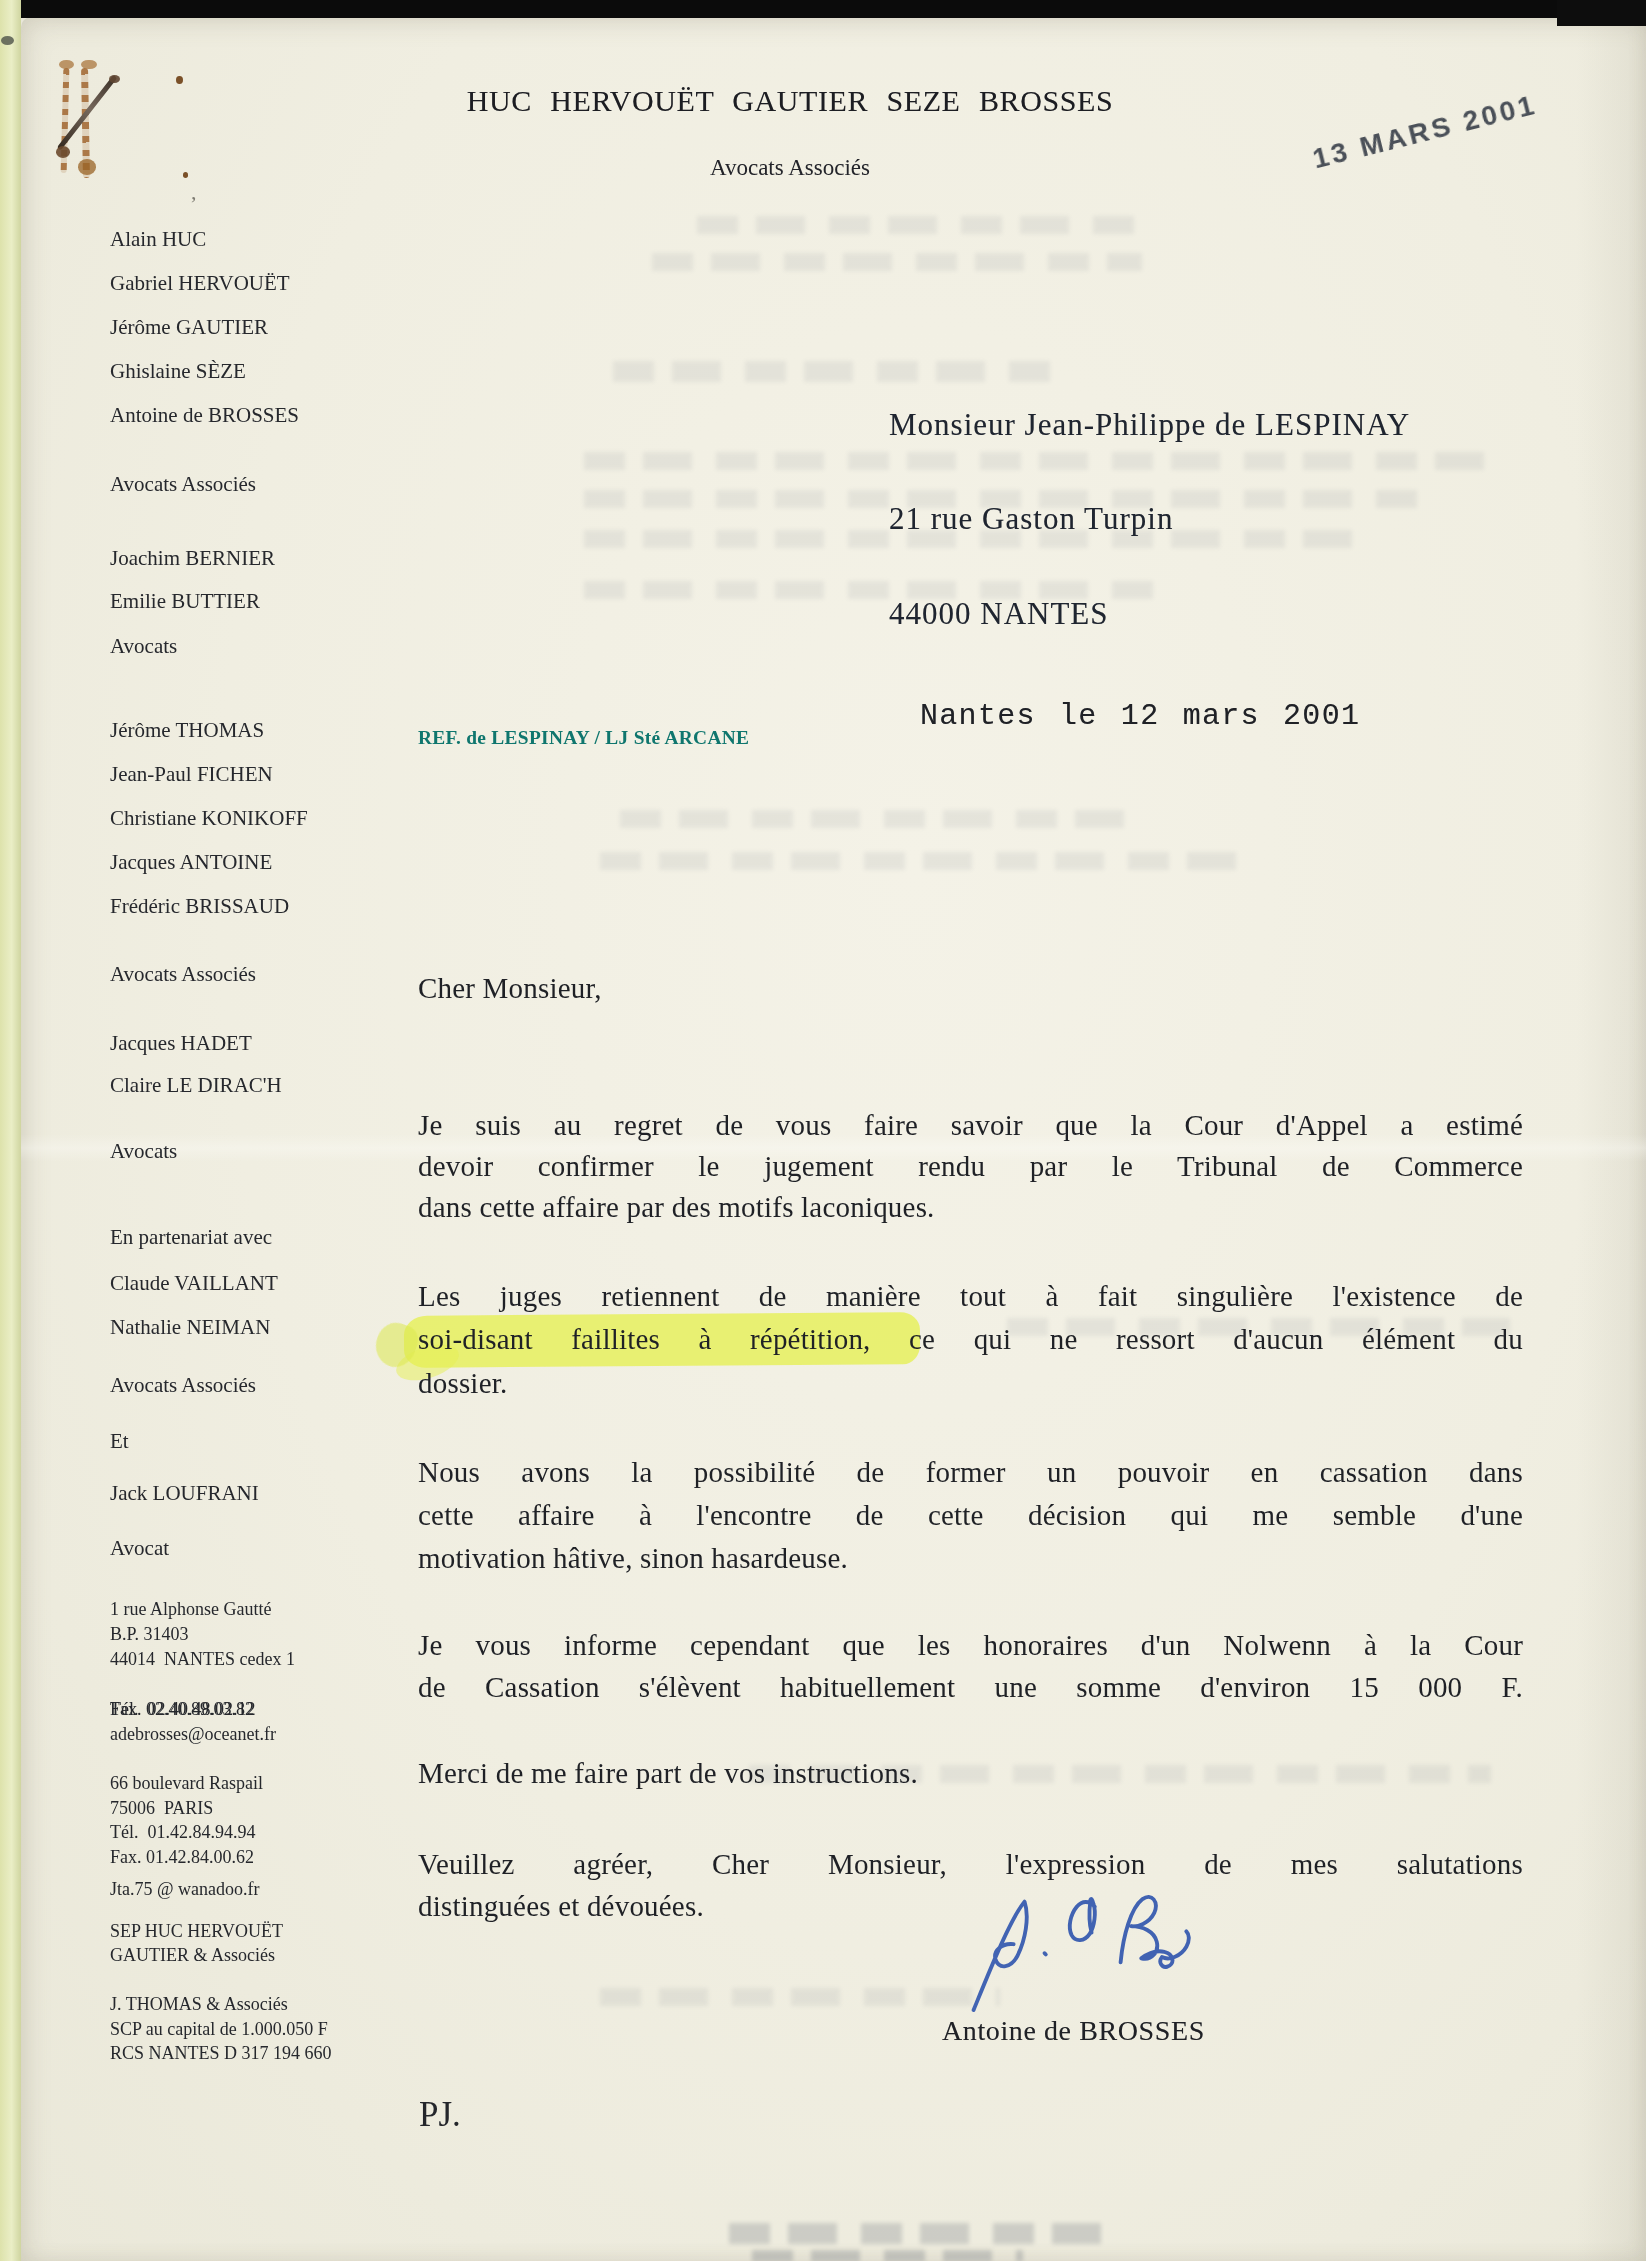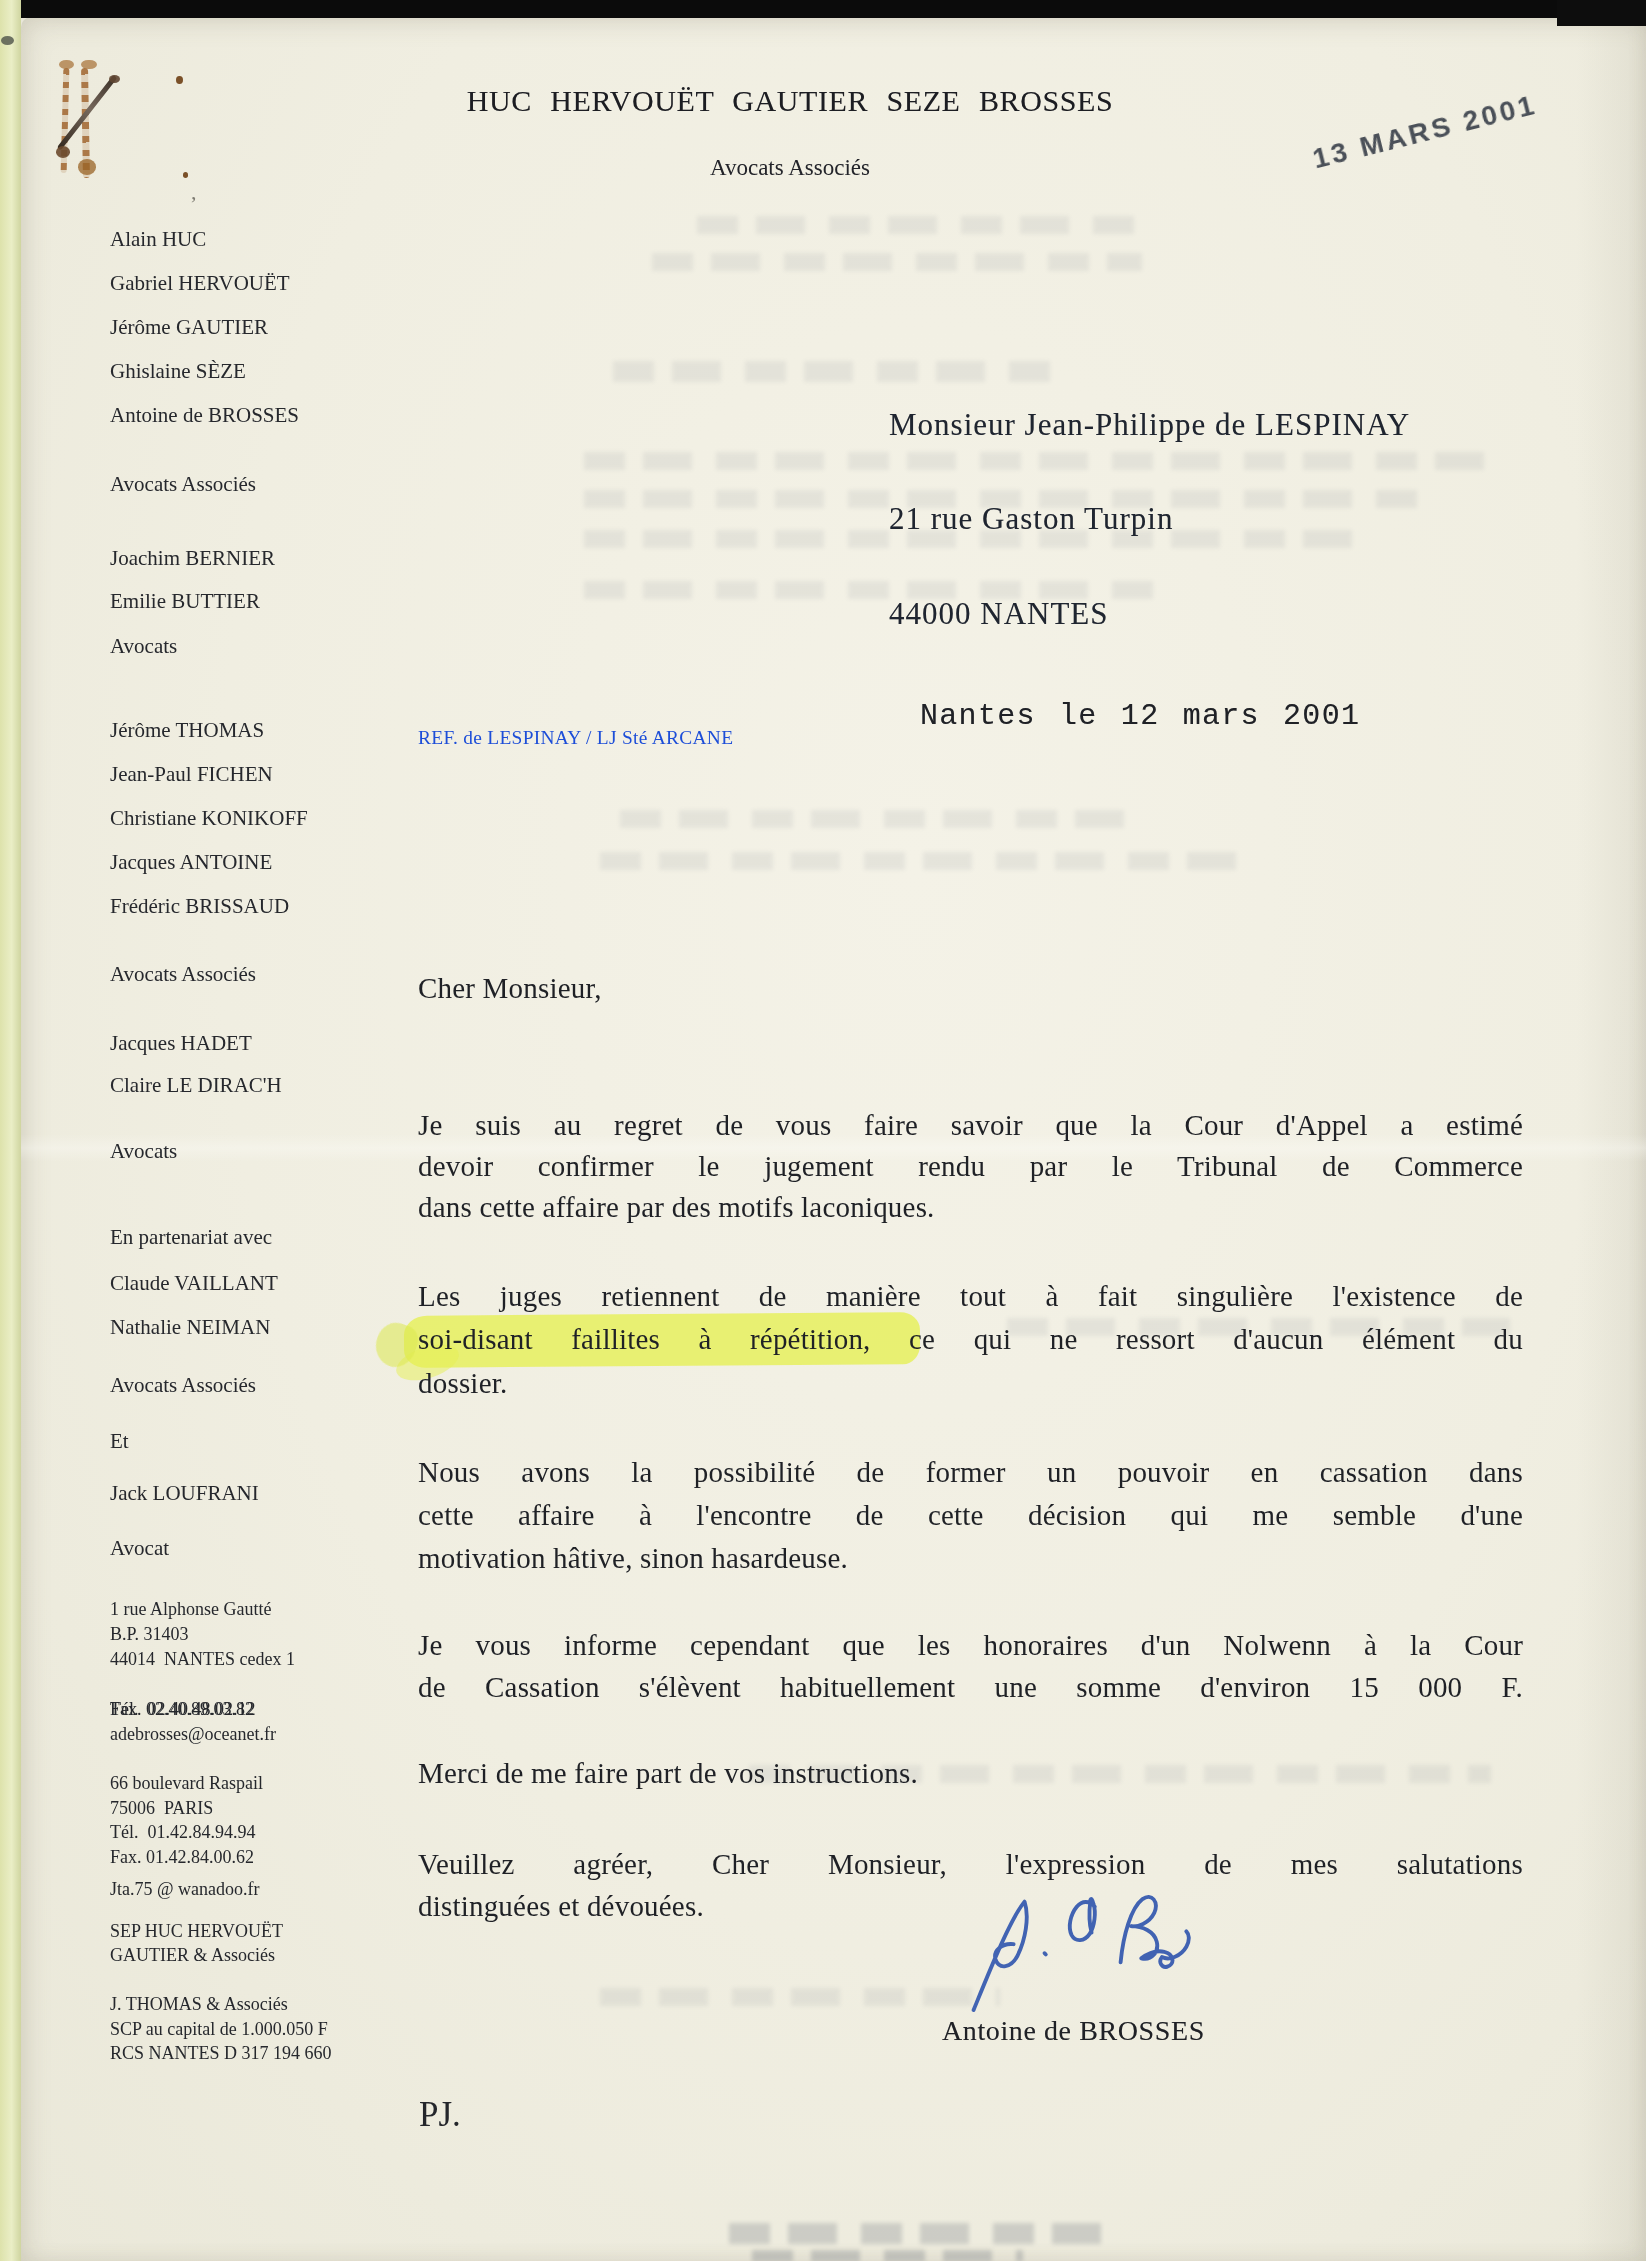--- a/index.html
+++ b/index.html
@@ -42,21 +42,21 @@
   .firm-sub{position:absolute;left:361px;top:155px;width:858px;text-align:center;font-size:23px;color:#23242a;}
   .stamp{position:absolute;left:1310px;top:116px;font-family:"Liberation Sans",sans-serif;
          font-weight:700;font-size:28px;letter-spacing:3.2px;color:#3d434d;opacity:.92;
          transform:rotate(-14deg);filter:blur(0.3px);white-space:pre;}
   
   .sb{position:absolute;left:110px;font-size:21px;white-space:pre;color:#26282d;}
   .ab{position:absolute;left:110px;font-size:18px;white-space:pre;color:#26282d;}
   
   .rc{position:absolute;left:889px;font-size:31px;letter-spacing:1px;color:#1f2530;}
   .dateline{position:absolute;left:920px;top:699px;font-size:30px;letter-spacing:1.3px;word-spacing:3.9px;color:#1f2126;font-family:Liberation Mono, monospace;}
-  .refline{position:absolute;left:418px;top:727px;font-size:19.4px;letter-spacing:0.3px;color:#1d4ed8;}
+  .refline{position:absolute;left:418px;top:727px;font-size:19.4px;letter-spacing:0.3px;color:#0f766e;font-weight:bold;}
   
   .bl{position:absolute;left:418px;width:1105px;font-size:29px;letter-spacing:0.2px;color:#1f2126;z-index:2;}
   .jl{text-align:justify;text-align-last:justify;}
   .hl-band{position:absolute;left:404px;top:1314px;width:516px;height:52px;background:#e6ef52;
            opacity:.78;border-radius:23px 19.4px 17px 22px / 19.4px 17px 19.4px 17px;transform:rotate(-.4deg);z-index:1;}
   .hl-tail{position:absolute;left:395px;top:1347px;width:65px;height:31px;background:#e6ef52;
            opacity:.5;border-radius:50%;transform:rotate(-18deg);z-index:1;}
   .hl-stray{position:absolute;left:376px;top:1323px;width:40px;height:44px;background:#dde94f;
             opacity:.55;border-radius:55% 42% 58% 62%;transform:rotate(20deg);filter:blur(0.6px);z-index:1;}
   .sig-svg{position:absolute;left:962px;top:1890px;z-index:3;}

